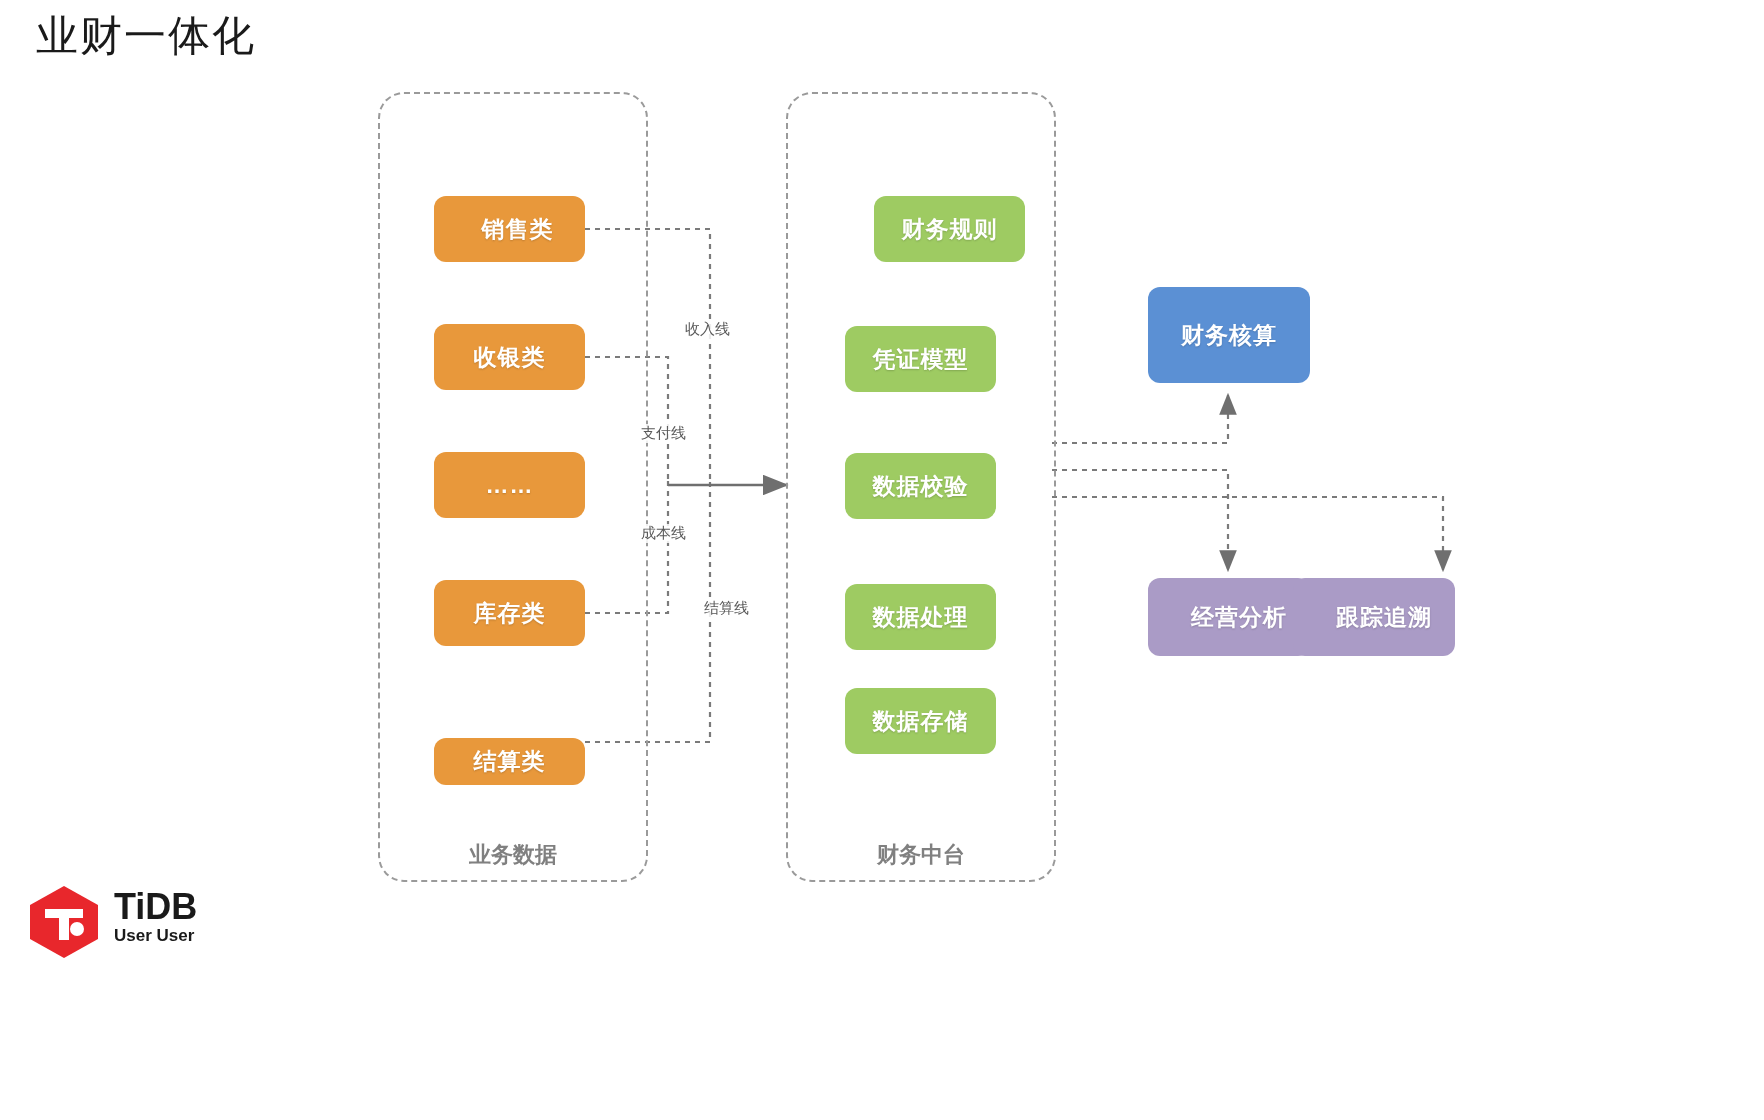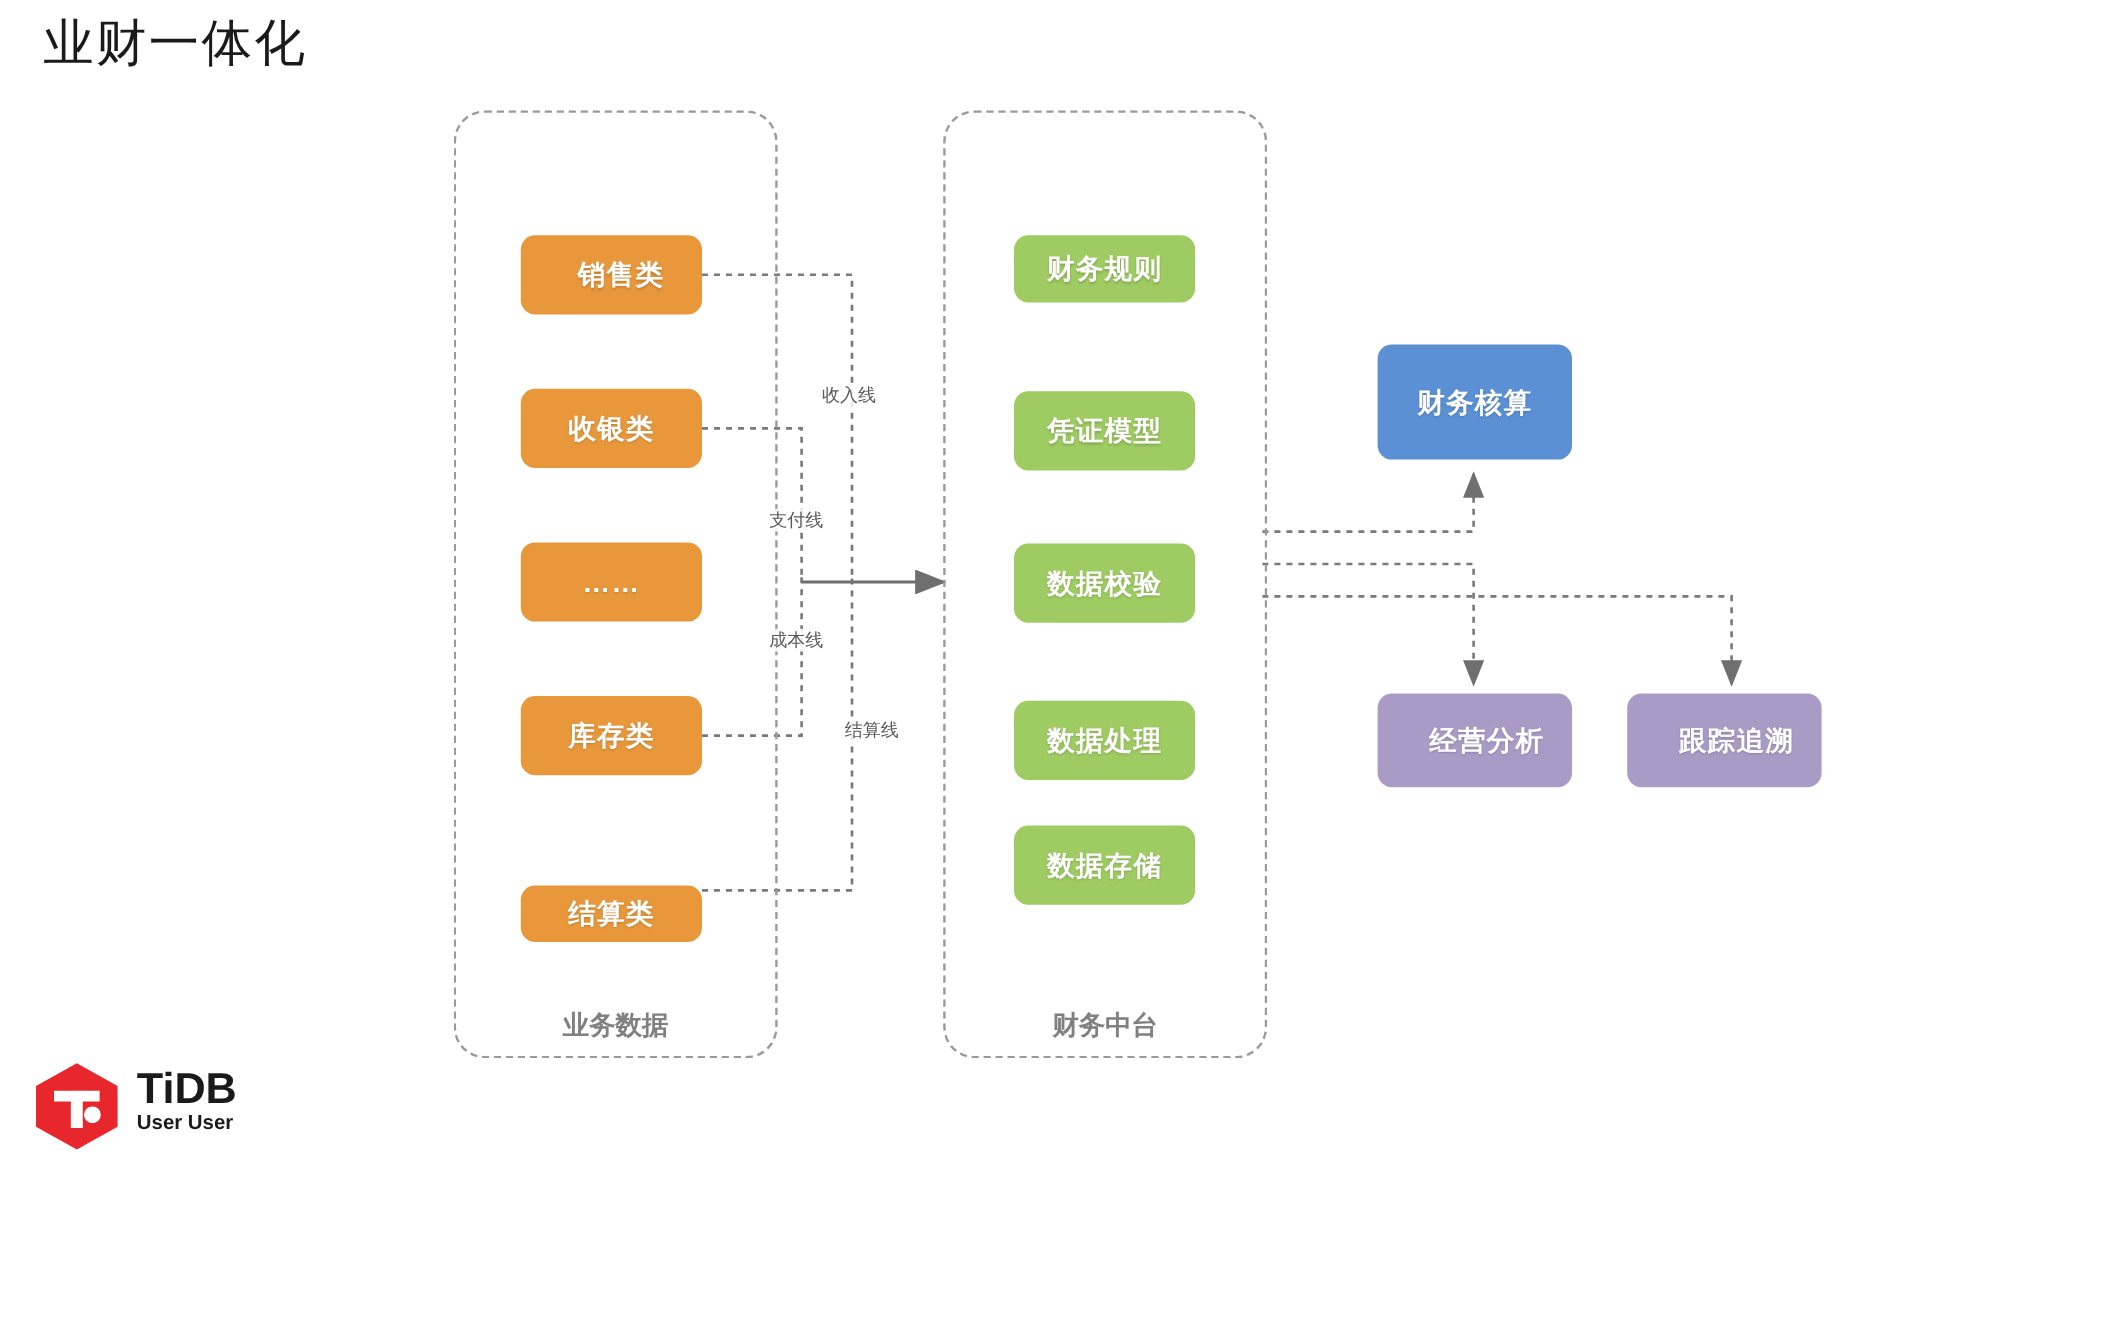--- a/index.html
+++ b/index.html
@@ -155,29 +155,29 @@
 
 <div class="group" style="left:786px; top:92px; width:270px; height:790px;"></div>
 <div class="group-label" style="left:786px; top:840px; width:270px;">财务中台</div>
 
 <div class="node orange" style="left:434px; top:196px; width:151px; height:66px;padding-left:16px;">销售类</div>
 <div class="node orange" style="left:434px; top:324px; width:151px; height:66px;">收银类</div>
 <div class="node orange" style="left:434px; top:452px; width:151px; height:66px;">……</div>
 <div class="node orange" style="left:434px; top:580px; width:151px; height:66px;">库存类</div>
 <div class="node orange" style="left:434px; top:709px; width:151px; height:47px;margin-top:29px;">结算类</div>
 
-<div class="node green" style="left:845px; top:196px; width:151px; height:56px;">财务规则</div>
+<div class="node green" style="left:874px; top:196px; width:151px; height:66px;">财务规则</div>
 <div class="node green" style="left:845px; top:326px; width:151px; height:66px;">凭证模型</div>
 <div class="node green" style="left:845px; top:453px; width:151px; height:66px;">数据校验</div>
 <div class="node green" style="left:845px; top:584px; width:151px; height:66px;">数据处理</div>
 <div class="node green" style="left:845px; top:688px; width:151px; height:66px;">数据存储</div>
 
 <div class="node blue" style="left:1148px; top:287px; width:162px; height:96px;">财务核算</div>
 <div class="node purple" style="left:1148px; top:578px; width:162px; height:78px;">经营分析</div>
-<div class="node purple" style="left:1356px; top:578px; width:162px; height:78px;">跟踪追溯</div>
+<div class="node purple" style="left:1293px; top:578px; width:162px; height:78px;">跟踪追溯</div>
 
 <div class="edge-label" style="left:683px; top:320px;">收入线</div>
 <div class="edge-label" style="left:639px; top:424px;">支付线</div>
 <div class="edge-label" style="left:639px; top:524px;">成本线</div>
 <div class="edge-label" style="left:683px; top:599px;margin-left:19px;">结算线</div>
 
 <div class="logo">
   <svg class="logo-mark" viewBox="0 0 76 76" xmlns="http://www.w3.org/2000/svg">
     <polygon points="38,2 72,21 72,55 38,74 4,55 4,21" fill="#e8272c"></polygon>
     <path d="M19,25 L57,25 L57,34 L43,34 L43,56 L33,56 L33,34 L19,34 Z" fill="#ffffff"></path>

